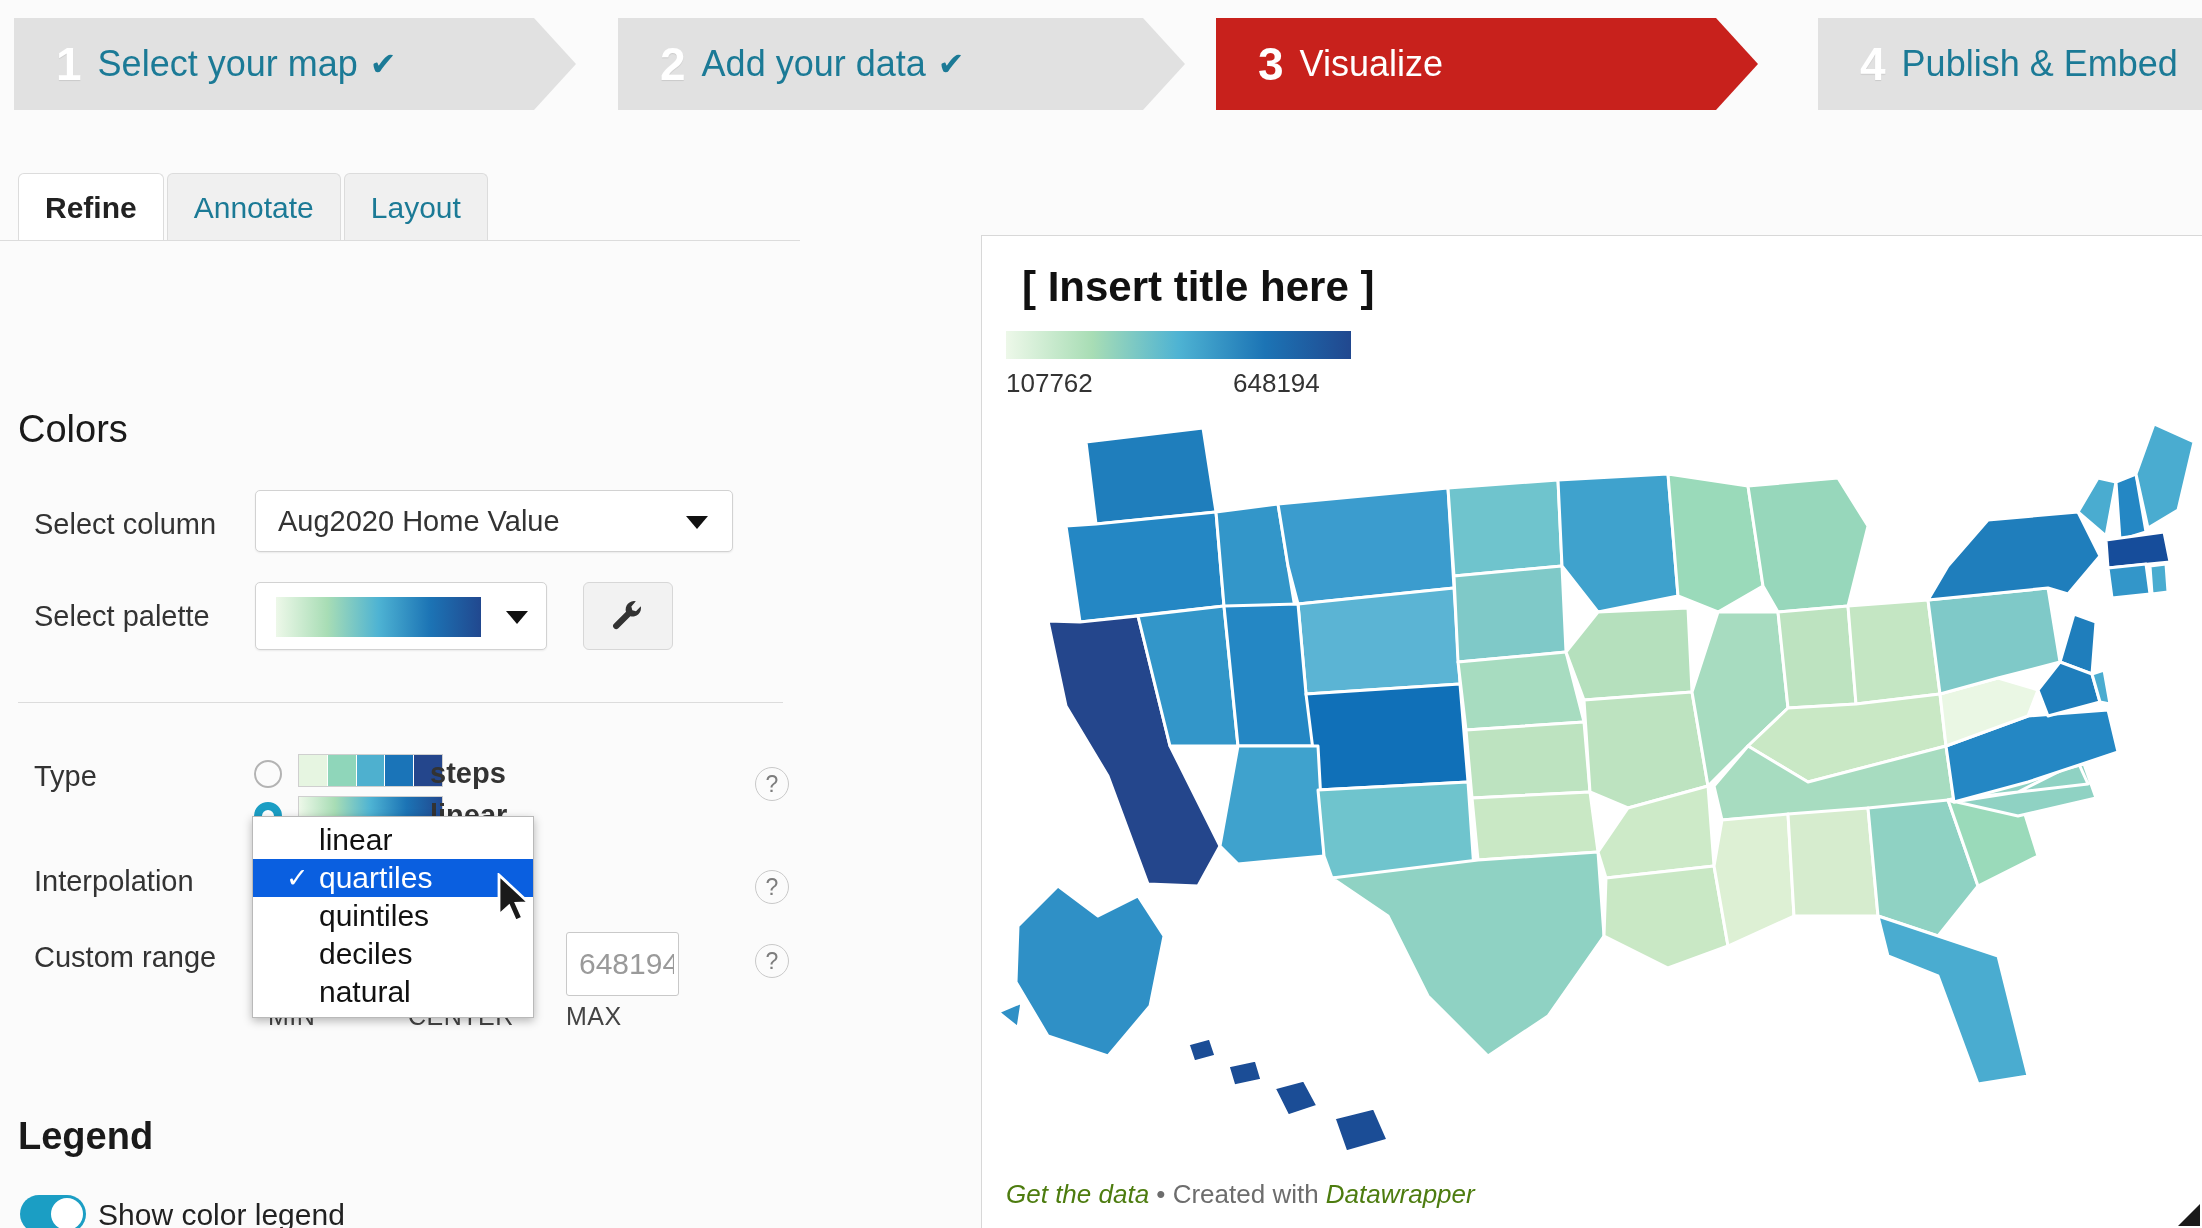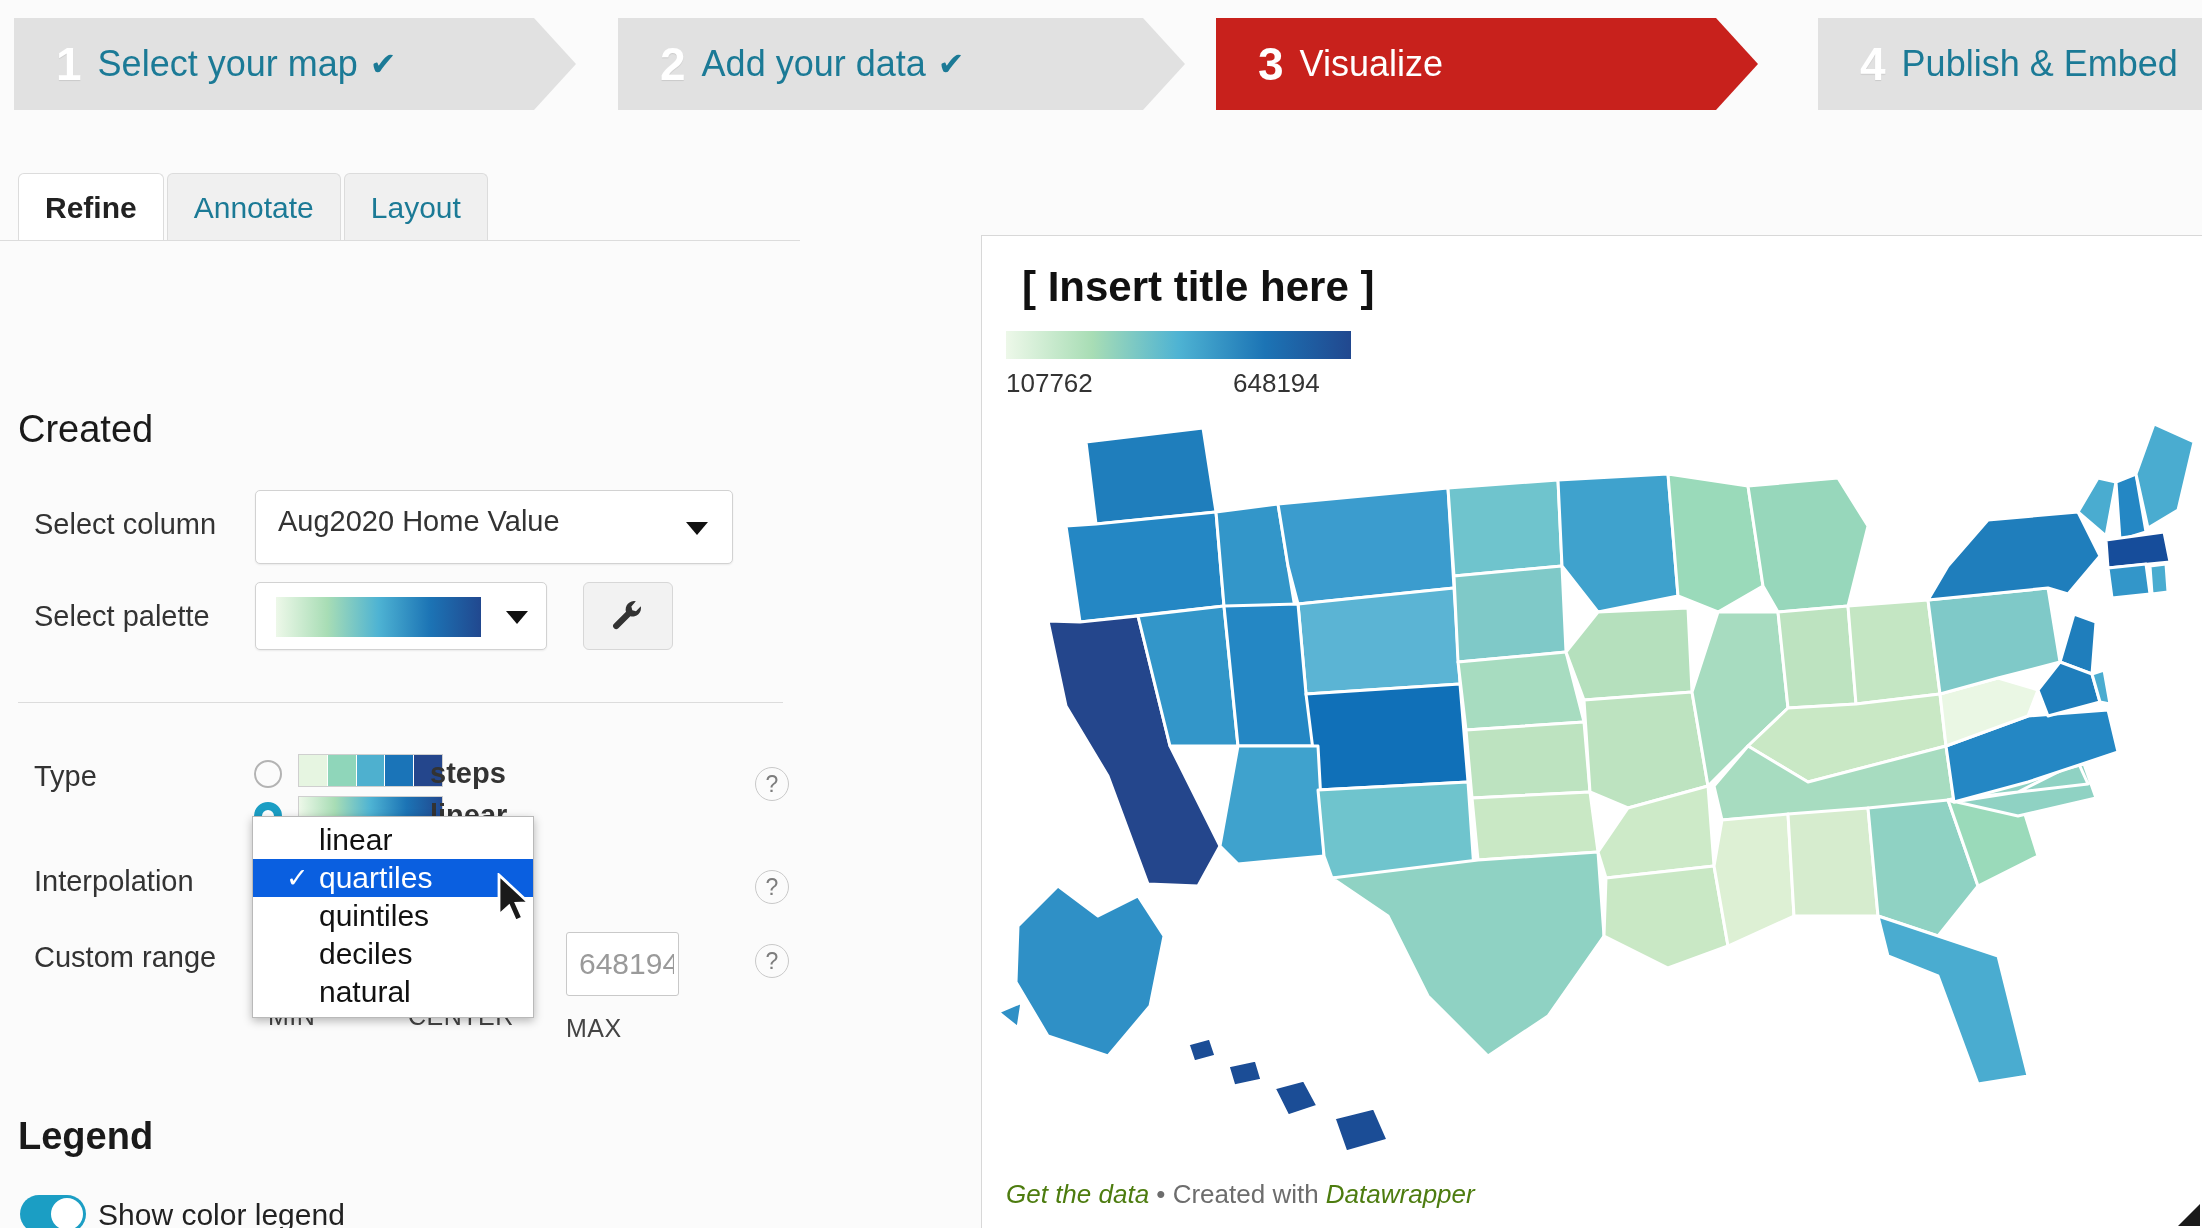--- a/index.html
+++ b/index.html
@@ -62,21 +62,21 @@
   #lbl-col  { left: 18px; top: 378px; }
   #lbl-pal  { left: 18px; top: 470px; }
   #lbl-type { left: 18px; top: 630px; }
   #lbl-interp { left: 18px; top: 735px; }
   #lbl-custom { left: 18px; top: 810px; width: 200px; line-height: 1.18; }
 
   .select-box {
     position: absolute; background: #ffffff; border: 1px solid #d2d2d2;
     border-radius: 5px; box-shadow: 0 1px 2px rgba(0,0,0,0.07);
   }
-  #col-select { left: 255px; top: 360px; width: 478px; height: 74px; }
+  #col-select { left: 255px; top: 360px; width: 478px; height: 62px; }
   #col-select .val { position: absolute; left: 22px; top: 14px; font-size: 29px; color: #333; }
   .caret {
     position: absolute; right: 24px; top: 50%; margin-top: -5px;
     width: 0; height: 0;
     border-left: 11px solid transparent; border-right: 11px solid transparent;
     border-top: 13px solid #111;
   }
 
   #pal-select { left: 255px; top: 452px; width: 292px; height: 68px; }
   .pal-swatch {
@@ -123,21 +123,21 @@
   #help3 { left: 755px; top: 814px; }
 
   #max-input {
     position: absolute; left: 566px; top: 802px; width: 113px; height: 64px;
     background: #ffffff; border: 1px solid #c9c9c9; border-radius: 3px;
   }
   #max-input .v {
     position: absolute; left: 12px; top: 14px; font-size: 30px; color: #9a9a9a;
     white-space: nowrap; overflow: hidden; width: 95px;
   }
-  #max-lbl { position: absolute; left: 566px; top: 872px; font-size: 25px; color: #444; letter-spacing: 0.5px; margin-top: 12px; }
+  #max-lbl { position: absolute; left: 566px; top: 872px; font-size: 25px; color: #444; letter-spacing: 0.5px; }
 
   #min-lbl    { position: absolute; left: 268px; top: 872px; font-size: 25px; color: #444; letter-spacing: 0.5px; }
   #center-lbl { position: absolute; left: 408px; top: 872px; font-size: 25px; color: #444; letter-spacing: 0.5px; }
 
   
   #interp-menu {
     position: absolute; left: 252px; top: 686px; width: 282px;
     background: #ffffff; border: 1px solid #b9b9b9;
     box-shadow: 0 3px 9px rgba(0,0,0,0.28); z-index: 40;
     padding: 4px 0 6px 0;
@@ -212,21 +212,21 @@
 
   <div class="left">
 
     <div class="tabs">
       <div class="tab active">Refine</div>
       <div class="tab">Annotate</div>
       <div class="tab">Layout</div>
     </div>
     <div class="tabline"></div>
 
-    <div class="h2" id="colors-h">Created</div>
+    <div class="h2" id="colors-h">Colors</div>
 
     <div class="row-label" id="lbl-col">Select column</div>
     <div class="select-box" id="col-select">
       <span class="val">Aug2020 Home Value</span>
       <span class="caret"></span>
     </div>
 
     <div class="row-label" id="lbl-pal">Select palette</div>
     <div class="select-box" id="pal-select">
       <span class="pal-swatch" id="pal-gradient" style="background: linear-gradient(to right, rgb(237, 248, 233), rgb(168, 221, 181), rgb(78, 179, 211), rgb(28, 116, 181), rgb(33, 72, 143));"></span>

